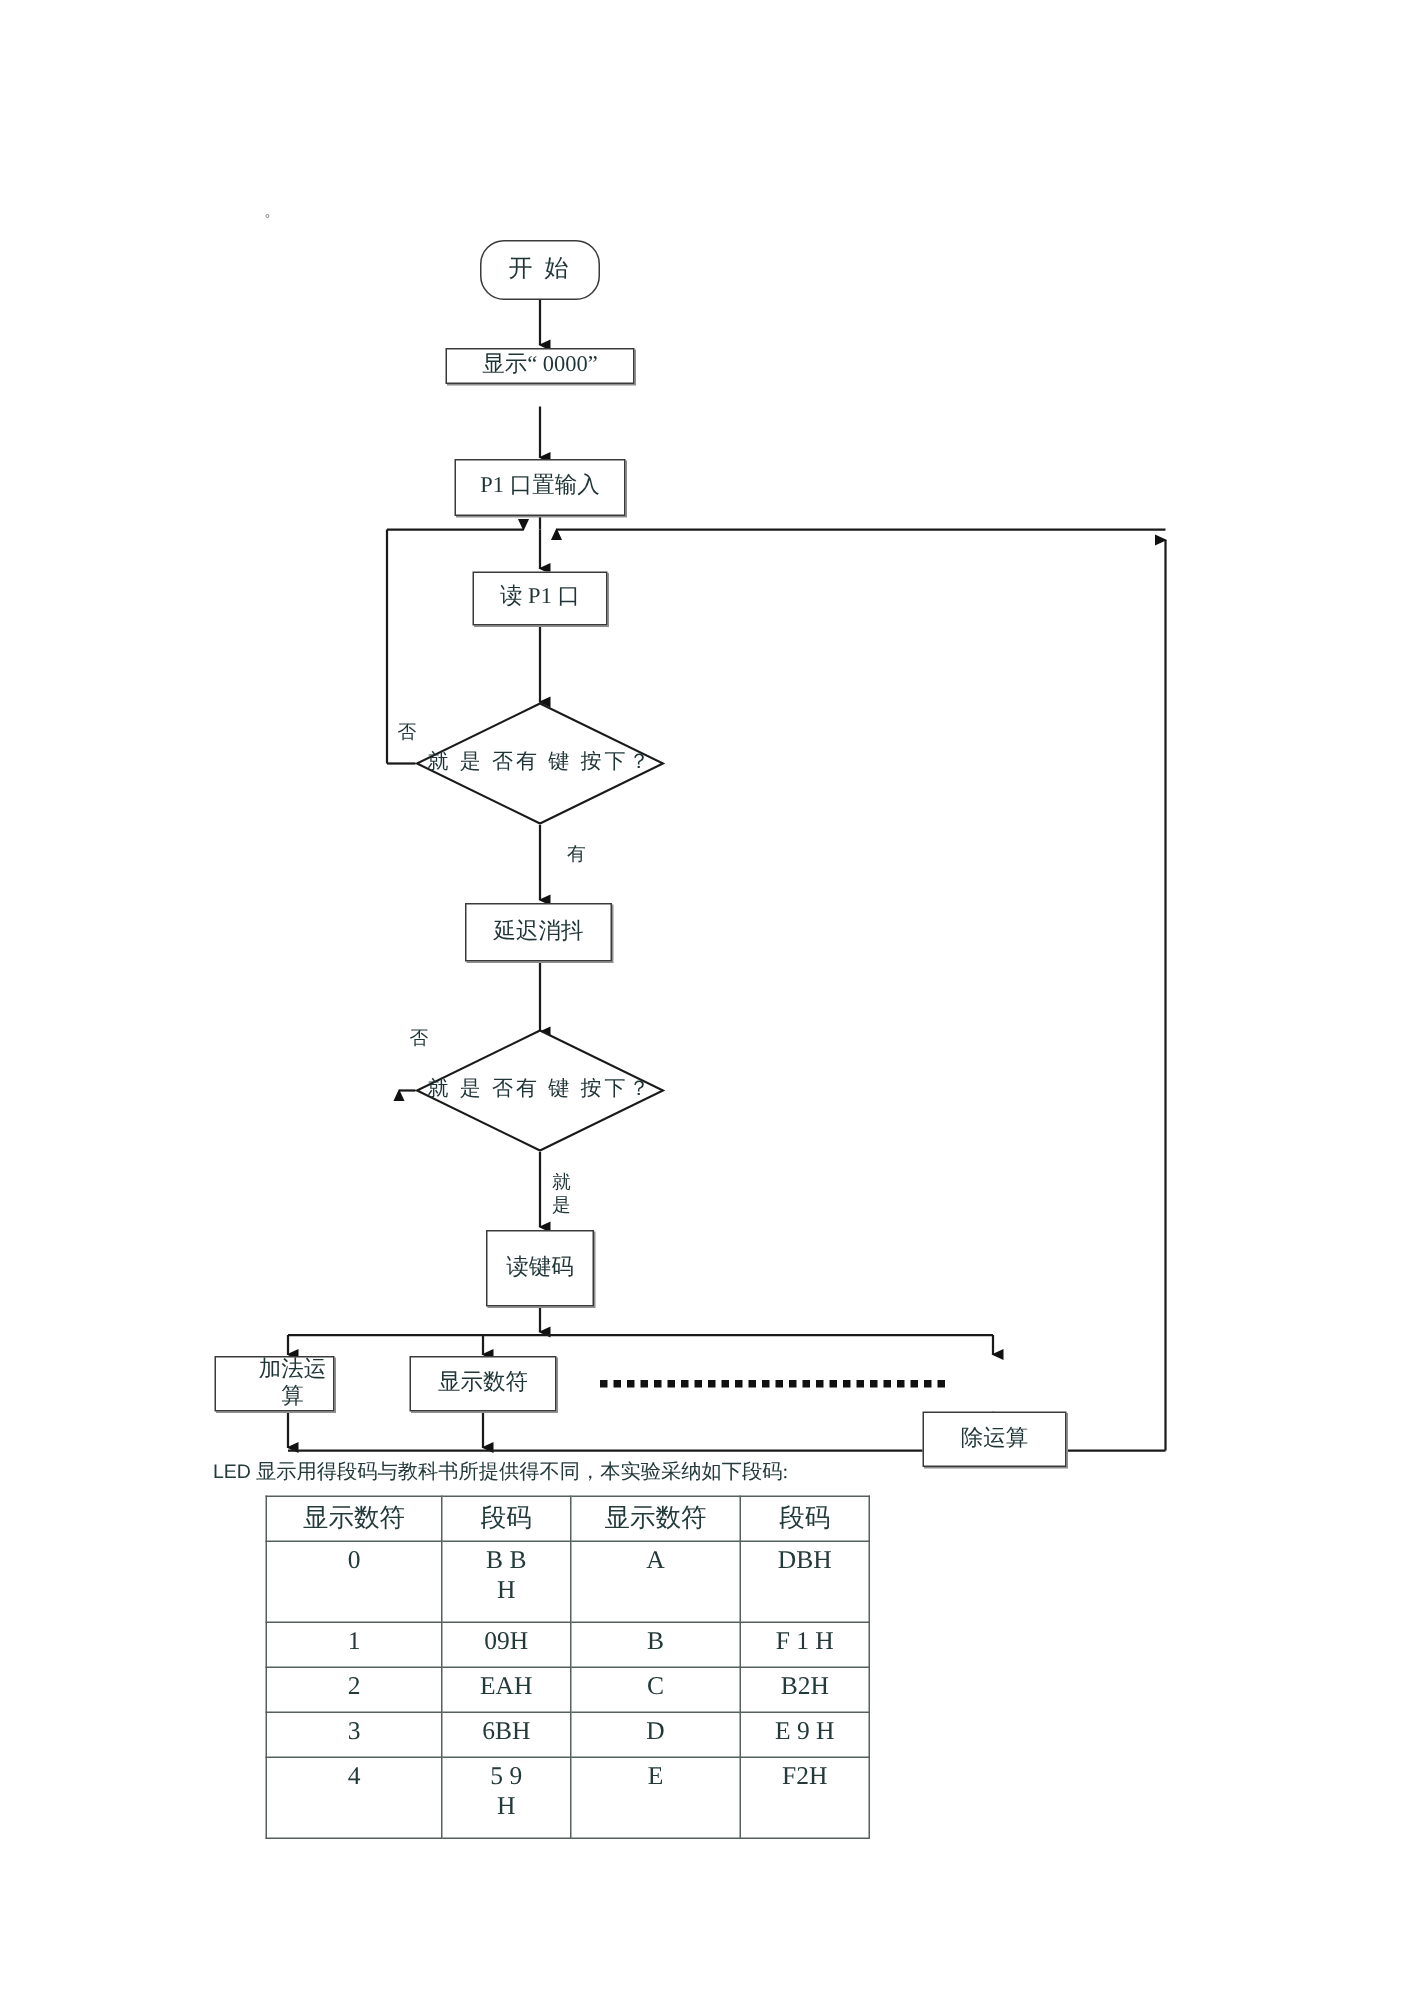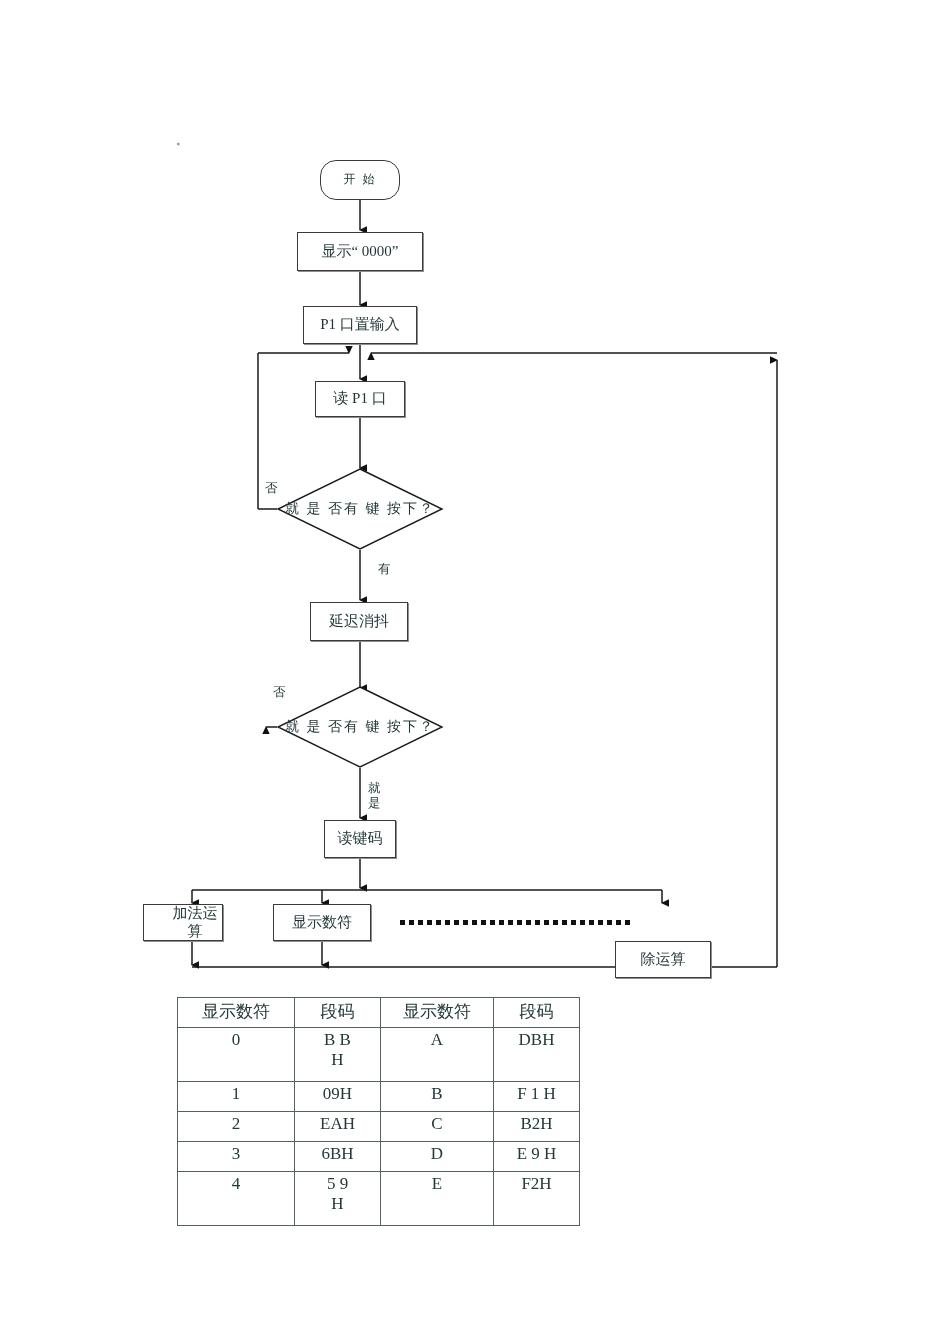--- a/index.html
+++ b/index.html
@@ -35,21 +35,21 @@
     line-height: 1.15;
   }
   .proc {
     border: 1.5px solid #3a3a3a;
     box-shadow: 1px 1px 0 #8f8f8f;
     font-size: 15px;
   }
   .terminal {
     border: 1.5px solid #3a3a3a;
     border-radius: 16px;
-    font-size: 12px;
+    font-size: 16px;
     letter-spacing: 2px;
   }
   .diamond-wrap {
     position: absolute;
   }
   .diamond-wrap svg {
     position: absolute;
     left: 0; top: 0;
     overflow: visible;
   }
@@ -199,21 +199,21 @@
       <line x1="192" y1="967" x2="777" y2="967"></line>
 
       <line x1="777" y1="967" x2="777" y2="360" marker-end="url(#ah-up)"></line>
     </g>
   </svg>
 
   <div class="node terminal" style="left:320px; top:160px; width:80px; height:40px;">
     <span>开 始</span>
   </div>
 
-  <div class="node proc" style="left:297px; top:232px; width:126px; height:39px;">
+  <div class="node proc" style="left:297px; top:232px; width:126px; height:24px;">
     <span>显示“ 0000”</span>
   </div>
 
   <div class="node proc" style="left:303px; top:306px; width:114px; height:38px;">
     <span>P1 口置输入</span>
   </div>
 
   <div class="node proc" style="left:315px; top:381px; width:90px; height:36px;">
     <span>读 P1 口</span>
   </div>
@@ -242,21 +242,21 @@
     <div class="diamond-text">
       <span>就 是 否</span>
       <span>有 键 按</span>
       <span>下？</span>
     </div>
   </div>
   <div class="lbl" style="left:273px; top:686px;">否</div>
   <div class="lbl" style="left:368px; top:782px;">就</div>
   <div class="lbl" style="left:368px; top:797px;">是</div>
 
-  <div class="node proc" style="left:324px; top:820px; width:72px; height:38px;align-items:center;">
+  <div class="node proc" style="left:324px; top:820px; width:72px; height:51px;align-items:center;">
     <span>读键码</span>
   </div>
 
   <div class="node proc" style="left:143px; top:904px; width:80px; height:37px;padding-left:24px;">
     <span>加法运算</span>
   </div>
 
   <div class="node proc" style="left:273px; top:904px; width:98px; height:37px;">
     <span>显示数符</span>
   </div>
@@ -287,20 +287,23 @@
     <i></i>
       <i></i>
     <i></i>
       <i></i>
   </div>
 
   <div class="node proc" style="left:615px; top:904px; width:96px; height:37px;margin-top:37px;">
     <span>除运算</span>
   </div>
 
+  <div class="caption" style="left:142px; top:972px;">
+    <span class="latin">LED</span><span> 显示用得段码与教科书所提供得不同，本实验采纳如下段码:</span>
+  </div>
 
   <table class="segtable" style="left:177px; top:997px;">
     <tbody>
       <tr class="short">
         <td class="hdr c0">显示数符</td>
         <td class="hdr c1">段码</td>
         <td class="hdr c2">显示数符</td>
         <td class="hdr c3">段码</td>
       </tr>
       <tr class="tall">

